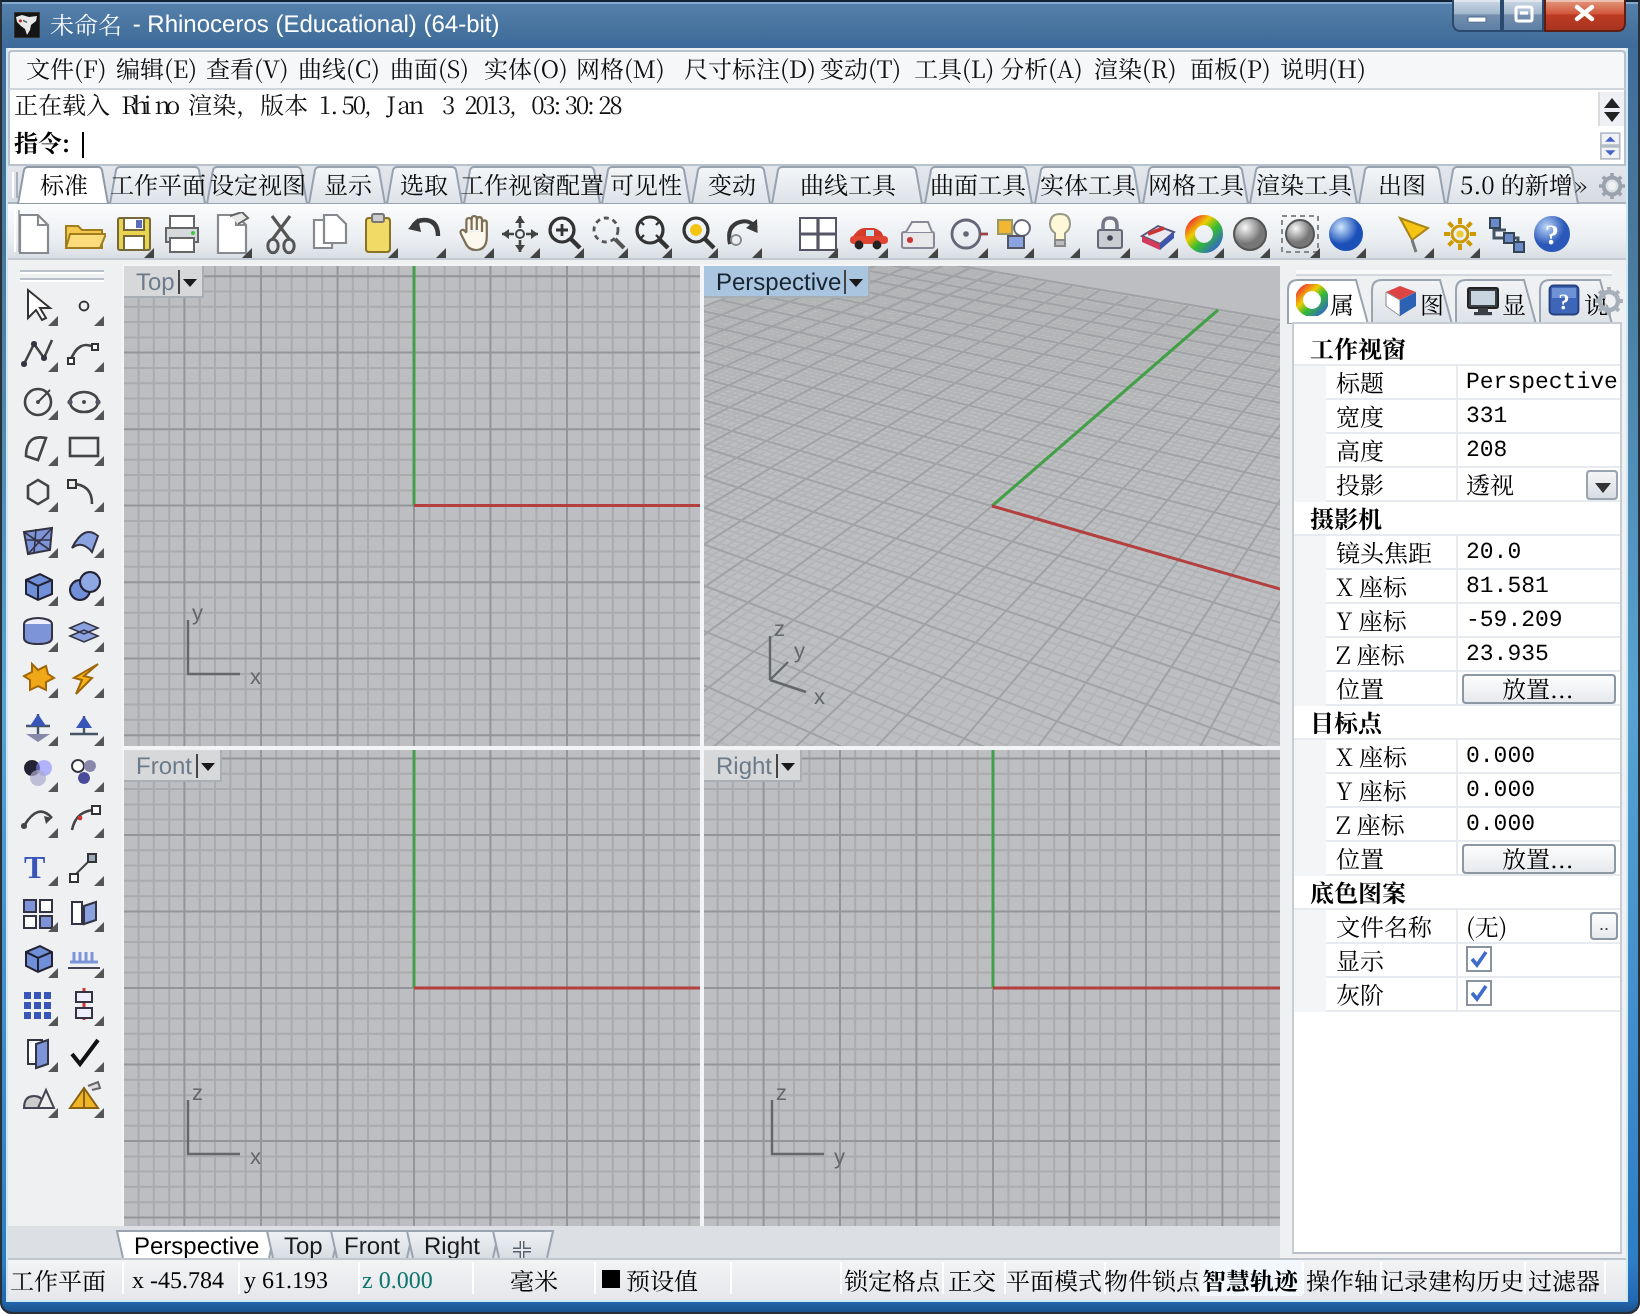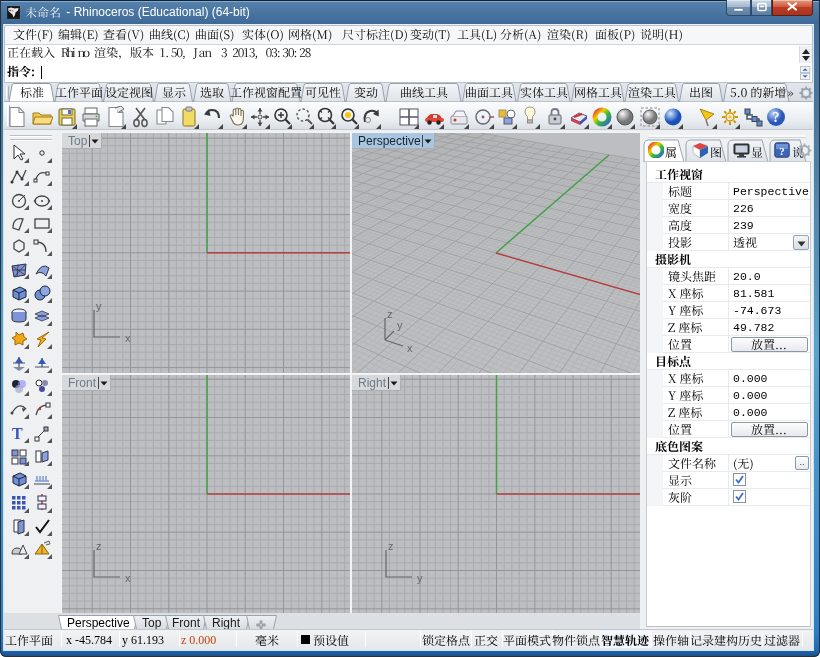--- a/index.html
+++ b/index.html
@@ -1074,31 +1074,31 @@
 <div style="position:absolute;left:733px;top:184.5px;font-family:'Liberation Mono',monospace;font-size:11.5px;color:#000;">Perspective</div>
 <div style="position:absolute;left:647px;top:215.5px;width:163px;height:1px;background:#e7eaee;"></div>
 <div style="position:absolute;left:647px;top:199.5px;width:16px;height:17px;background:#f4f5f7;"></div>
 <div style="position:absolute;left:728px;top:199.5px;width:1px;height:17px;background:#e7eaee;"></div>
 <svg style="position:absolute;left:668.0px;top:200.5px;overflow:visible" width="24.0" height="15.6" viewBox="0 0 2000 1300">
     <g fill="#000" transform="translate(0,1000) scale(1,-1)">
       <use href="#g67" x="0"></use>
       <use href="#g68" x="1000"></use>
     </g>
   </svg>
-<div style="position:absolute;left:733px;top:201.5px;font-family:'Liberation Mono',monospace;font-size:11.5px;color:#000;">226</div>
+<div style="position:absolute;left:733px;top:201.5px;font-family:'Liberation Mono',monospace;font-size:11.5px;color:#000;">331</div>
 <div style="position:absolute;left:647px;top:232.5px;width:163px;height:1px;background:#e7eaee;"></div>
 <div style="position:absolute;left:647px;top:216.5px;width:16px;height:17px;background:#f4f5f7;"></div>
 <div style="position:absolute;left:728px;top:216.5px;width:1px;height:17px;background:#e7eaee;"></div>
 <svg style="position:absolute;left:668.0px;top:217.5px;overflow:visible" width="24.0" height="15.6" viewBox="0 0 2000 1300">
     <g fill="#000" transform="translate(0,1000) scale(1,-1)">
       <use href="#g69" x="0"></use>
       <use href="#g68" x="1000"></use>
     </g>
   </svg>
-<div style="position:absolute;left:733px;top:218.5px;font-family:'Liberation Mono',monospace;font-size:11.5px;color:#000;">239</div>
+<div style="position:absolute;left:733px;top:218.5px;font-family:'Liberation Mono',monospace;font-size:11.5px;color:#000;">208</div>
 <div style="position:absolute;left:647px;top:249.5px;width:163px;height:1px;background:#e7eaee;"></div>
 <div style="position:absolute;left:647px;top:233.5px;width:16px;height:17px;background:#f4f5f7;"></div>
 <div style="position:absolute;left:728px;top:233.5px;width:1px;height:17px;background:#e7eaee;"></div>
 <svg style="position:absolute;left:668.0px;top:234.5px;overflow:visible" width="24.0" height="15.6" viewBox="0 0 2000 1300">
     <g fill="#000" transform="translate(0,1000) scale(1,-1)">
       <use href="#g6a" x="0"></use>
       <use href="#g6b" x="1000"></use>
     </g>
   </svg>
 <svg style="position:absolute;left:733.0px;top:234.5px;overflow:visible" width="24.0" height="15.6" viewBox="0 0 2000 1300">
@@ -1146,32 +1146,32 @@
 <div style="position:absolute;left:647px;top:317.5px;width:163px;height:1px;background:#e7eaee;"></div>
 <div style="position:absolute;left:647px;top:301.5px;width:16px;height:17px;background:#f4f5f7;"></div>
 <div style="position:absolute;left:728px;top:301.5px;width:1px;height:17px;background:#e7eaee;"></div>
 <svg style="position:absolute;left:668.0px;top:302.5px;overflow:visible" width="35.3" height="15.6" viewBox="0 0 2943 1300">
     <g fill="#000" transform="translate(0,1000) scale(1,-1)">
       <use href="#g76" x="0"></use>
       <use href="#g75" x="943"></use>
       <use href="#g1c" x="1943"></use>
     </g>
   </svg>
-<div style="position:absolute;left:733px;top:303.5px;font-family:'Liberation Mono',monospace;font-size:11.5px;color:#000;">-74.673</div>
+<div style="position:absolute;left:733px;top:303.5px;font-family:'Liberation Mono',monospace;font-size:11.5px;color:#000;">-59.209</div>
 <div style="position:absolute;left:647px;top:334.5px;width:163px;height:1px;background:#e7eaee;"></div>
 <div style="position:absolute;left:647px;top:318.5px;width:16px;height:17px;background:#f4f5f7;"></div>
 <div style="position:absolute;left:728px;top:318.5px;width:1px;height:17px;background:#e7eaee;"></div>
 <svg style="position:absolute;left:668.0px;top:319.5px;overflow:visible" width="34.3" height="15.6" viewBox="0 0 2861 1300">
     <g fill="#000" transform="translate(0,1000) scale(1,-1)">
       <use href="#g77" x="0"></use>
       <use href="#g75" x="861"></use>
       <use href="#g1c" x="1861"></use>
     </g>
   </svg>
-<div style="position:absolute;left:733px;top:320.5px;font-family:'Liberation Mono',monospace;font-size:11.5px;color:#000;">49.782</div>
+<div style="position:absolute;left:733px;top:320.5px;font-family:'Liberation Mono',monospace;font-size:11.5px;color:#000;">23.935</div>
 <div style="position:absolute;left:647px;top:351.5px;width:163px;height:1px;background:#e7eaee;"></div>
 <div style="position:absolute;left:647px;top:335.5px;width:16px;height:17px;background:#f4f5f7;"></div>
 <div style="position:absolute;left:728px;top:335.5px;width:1px;height:17px;background:#e7eaee;"></div>
 <svg style="position:absolute;left:668.0px;top:336.5px;overflow:visible" width="24.0" height="15.6" viewBox="0 0 2000 1300">
     <g fill="#000" transform="translate(0,1000) scale(1,-1)">
       <use href="#g78" x="0"></use>
       <use href="#g56" x="1000"></use>
     </g>
   </svg>
 <div style="position:absolute;left:731px;top:336.5px;width:77px;height:15px;background:linear-gradient(#fdfdfd,#e6e9ed);border:1px solid #8d97a4;border-radius:2px;"></div>
@@ -1339,21 +1339,21 @@
 <svg style="position:absolute;left:5.0px;top:633.0px;overflow:visible" width="48.0" height="15.6" viewBox="0 0 4000 1300">
     <g fill="#000" transform="translate(0,1000) scale(1,-1)">
       <use href="#g22" x="0"></use>
       <use href="#g4a" x="1000"></use>
       <use href="#g4b" x="2000"></use>
       <use href="#g12" x="3000"></use>
     </g>
   </svg>
 <div style="position:absolute;left:66px;top:633px;font-size:12px;font-family:'Liberation Serif',serif;color:#000;">x&nbsp;-45.784</div>
 <div style="position:absolute;left:122px;top:633px;font-size:12px;font-family:'Liberation Serif',serif;color:#000;">y&nbsp;61.193</div>
-<div style="position:absolute;left:181px;top:633px;font-size:12px;font-family:'Liberation Serif',serif;color:#c2410c;">z&nbsp;0.000</div>
+<div style="position:absolute;left:181px;top:633px;font-size:12px;font-family:'Liberation Serif',serif;color:#0f766e;">z&nbsp;0.000</div>
 <svg style="position:absolute;left:254.5px;top:633.0px;overflow:visible" width="24.0" height="15.6" viewBox="0 0 2000 1300">
     <g fill="#000" transform="translate(0,1000) scale(1,-1)">
       <use href="#g85" x="0"></use>
       <use href="#g86" x="1000"></use>
     </g>
   </svg>
 <div style="position:absolute;left:301px;top:635px;width:9px;height:9px;background:#000;"></div>
 <svg style="position:absolute;left:313.0px;top:633.0px;overflow:visible" width="36.0" height="15.6" viewBox="0 0 3000 1300">
     <g fill="#000" transform="translate(0,1000) scale(1,-1)">
       <use href="#g87" x="0"></use>

